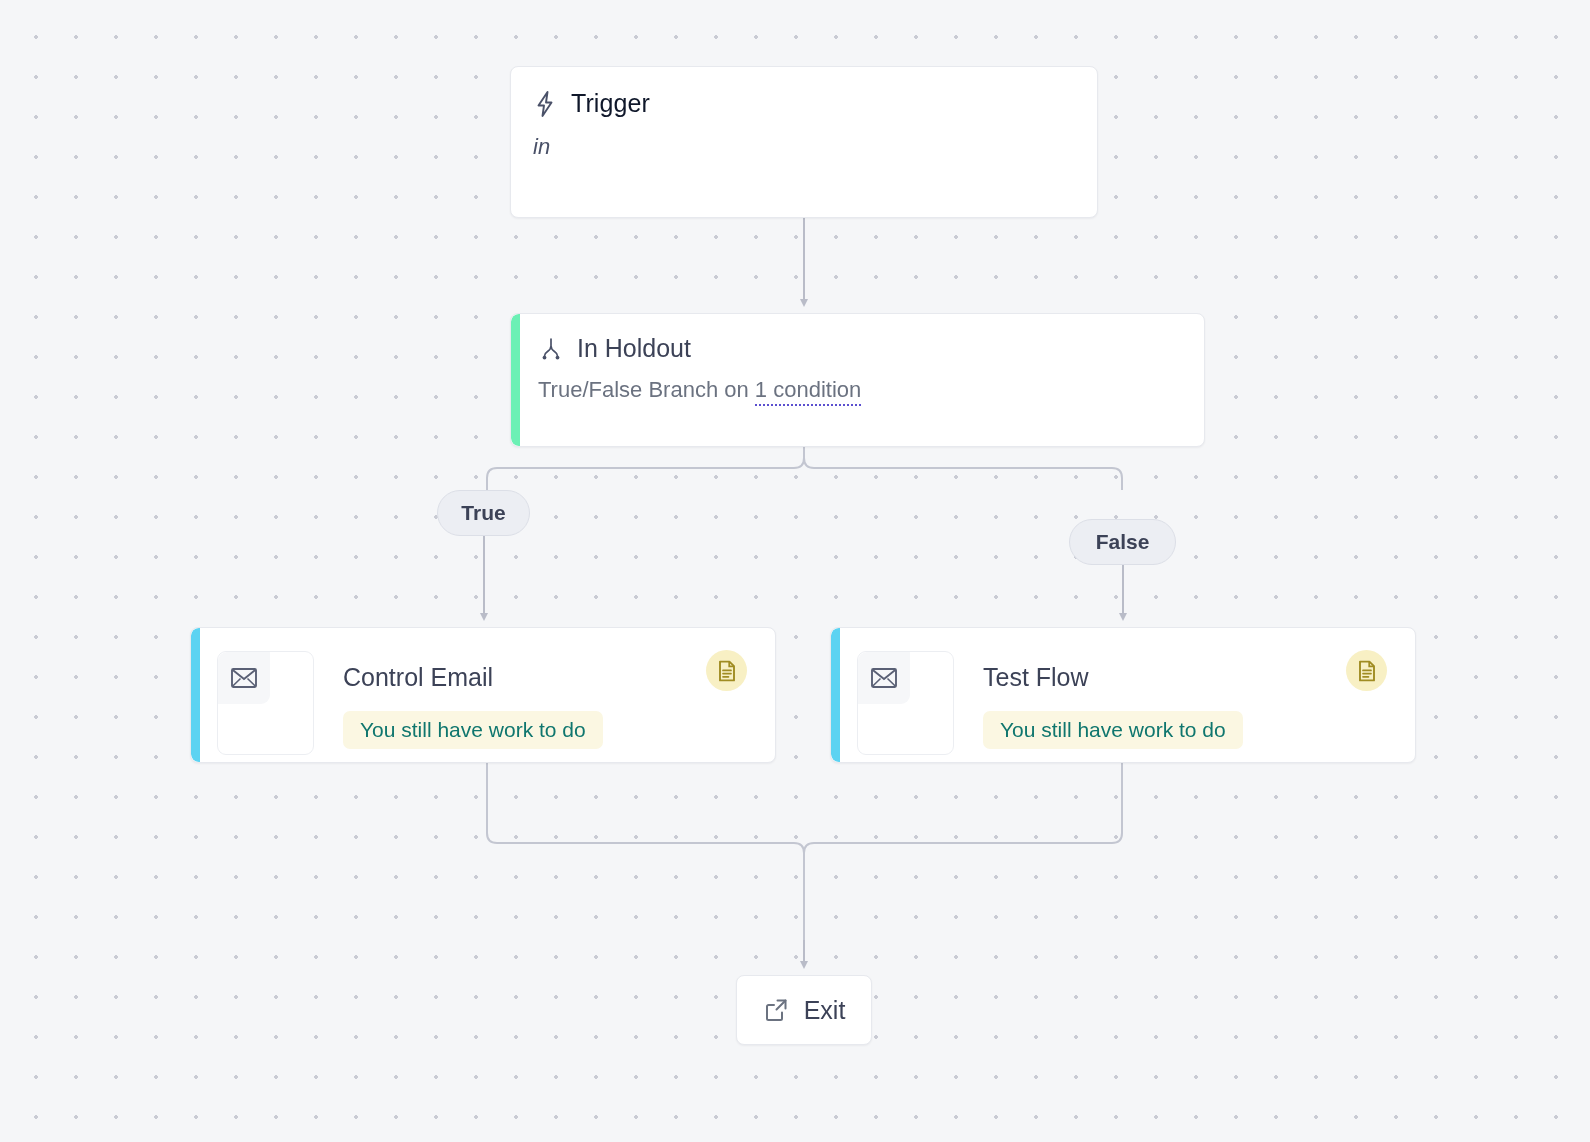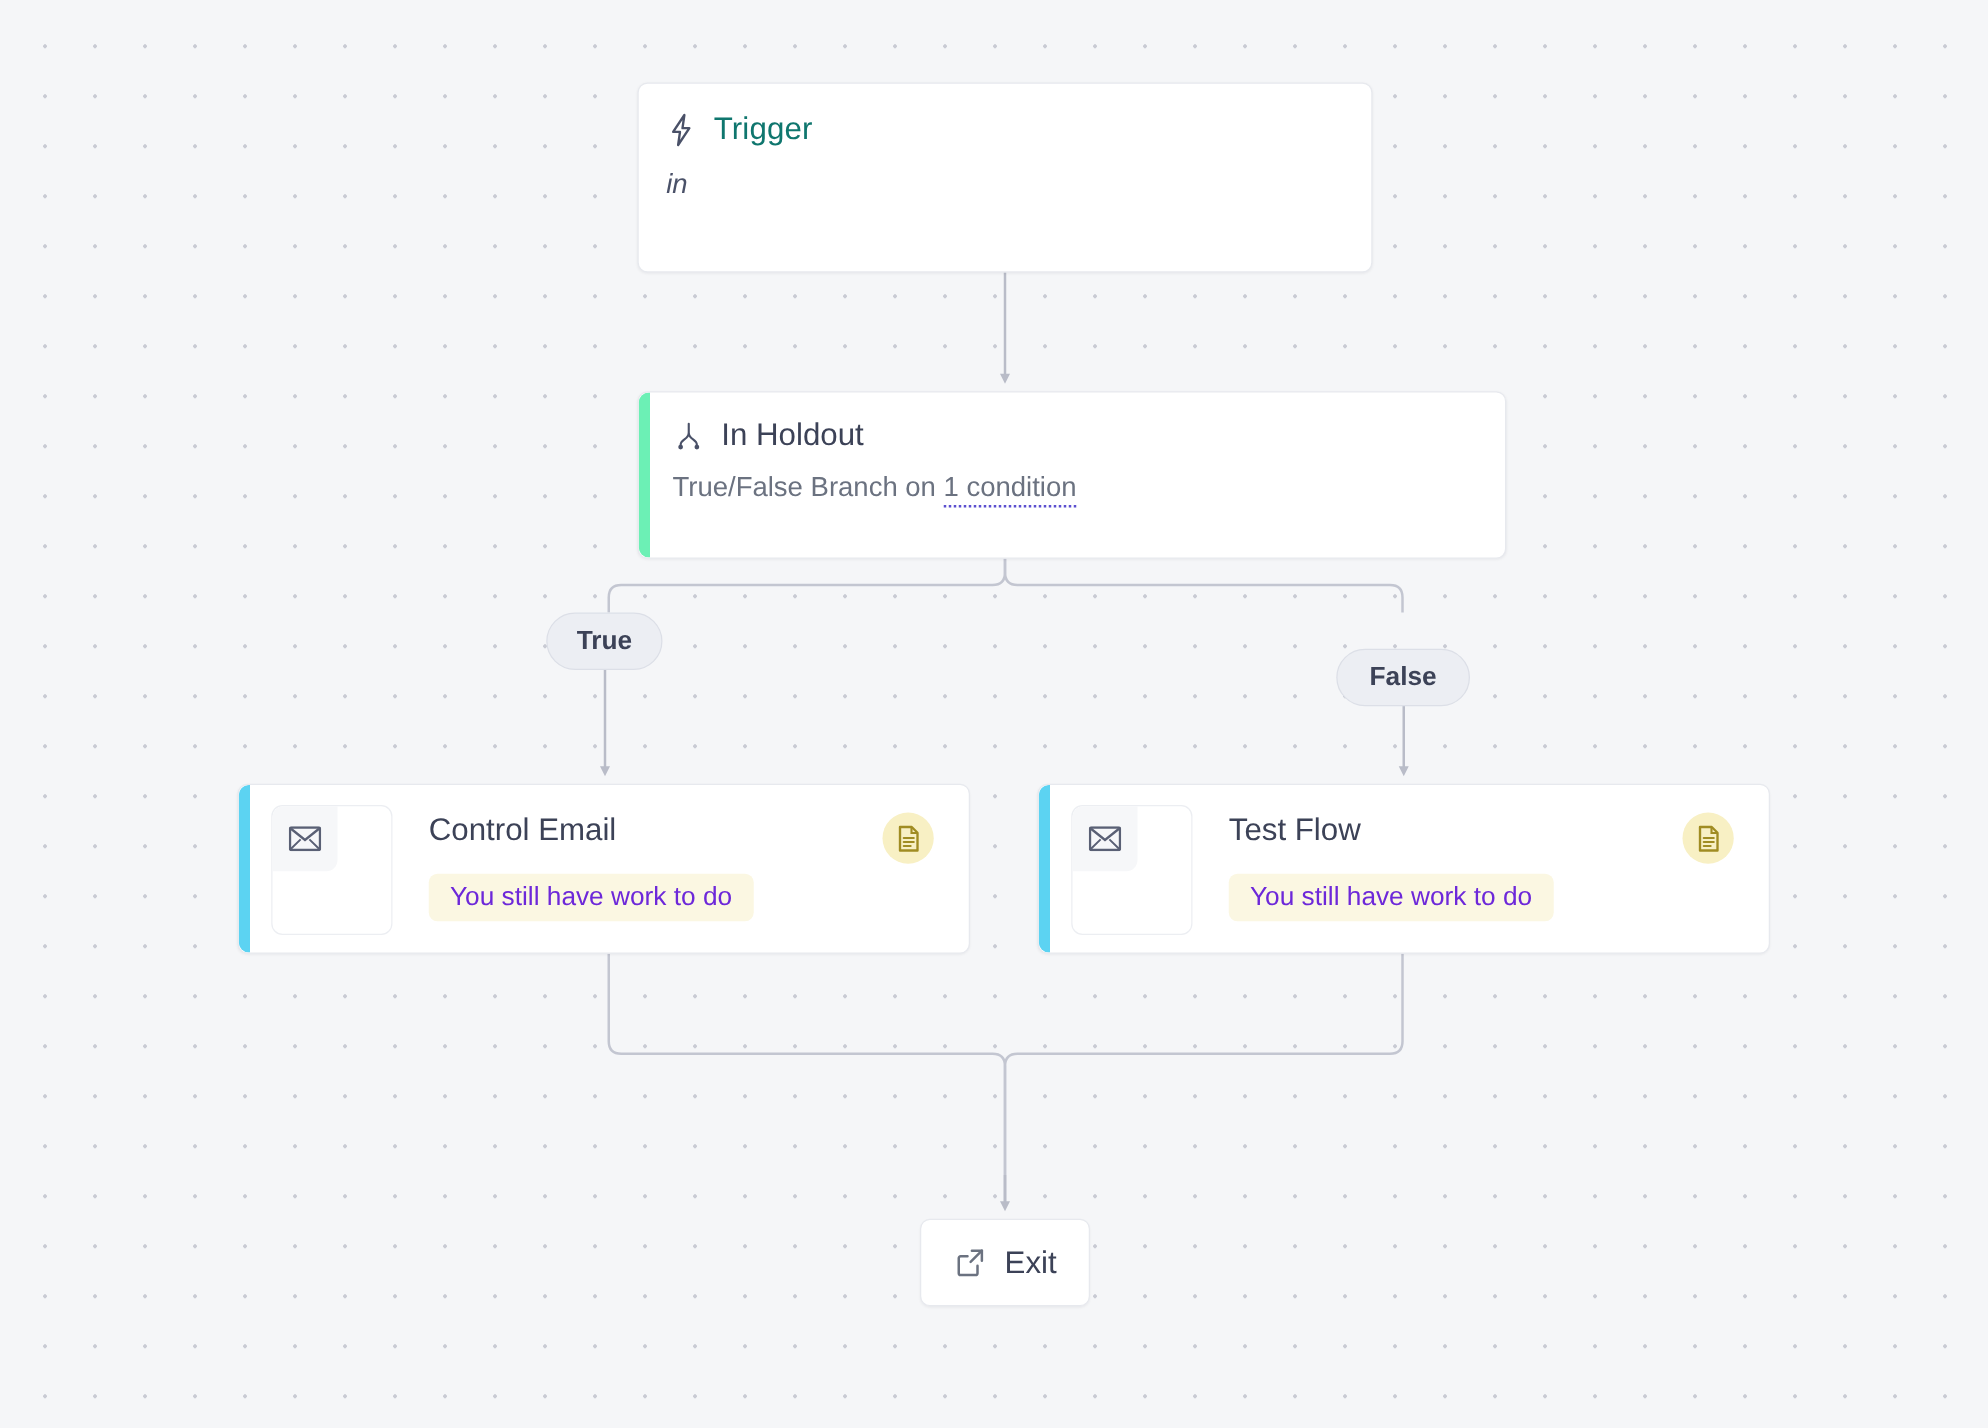--- a/index.html
+++ b/index.html
@@ -53,21 +53,21 @@
     padding: 0;
   }
   .trigger-title-row {
     display: flex;
     align-items: center;
     gap: 14px;
     padding: 22px 0 0 22px;
   }
   .trigger-title {
     font-size: 25px;
-    color: #0f766e;
+    color: #0f172a;
     letter-spacing: .1px;
   }
   .trigger-sub-row {
     display: flex;
     align-items: flex-end;
     padding: 16px 0 0 22px;
     font-style: italic;
   }
   .word-in {
     font-size: 22px;
@@ -153,21 +153,21 @@
     height: 136px;
     overflow: hidden;
   }
   #node-control { left: 190px; top: 627px; width: 586px; }
   #node-test    { left: 830px; top: 627px; width: 586px; }
 
   .email-inner {
     position: absolute;
     left: 9px; right: 0; top: 0; bottom: 0;
     display: flex;
-    align-items: flex-start;
+    align-items: center;
   }
   .email-thumb {
     position: relative;
     width: 97px;
     height: 104px;
     margin: 16px 0 0 17px;
     flex: none;
     border: 1px solid #eceef2;
     border-radius: 9px;
     background: #ffffff;
@@ -196,21 +196,21 @@
     color: #3c4257;
     line-height: 1.1;
   }
   .warn-pill {
     display: inline-block;
     margin-top: 20px;
     background: #fbf7e2;
     border-radius: 7px;
     padding: 7px 17px;
     font-size: 21px;
-    color: #6d28d9;
+    color: #0f766e;
   }
   .doc-badge {
     position: absolute;
     top: 22px;
     width: 41px;
     height: 41px;
     border-radius: 50%;
     background: #f8f0c4;
     display: flex;
     align-items: center;

